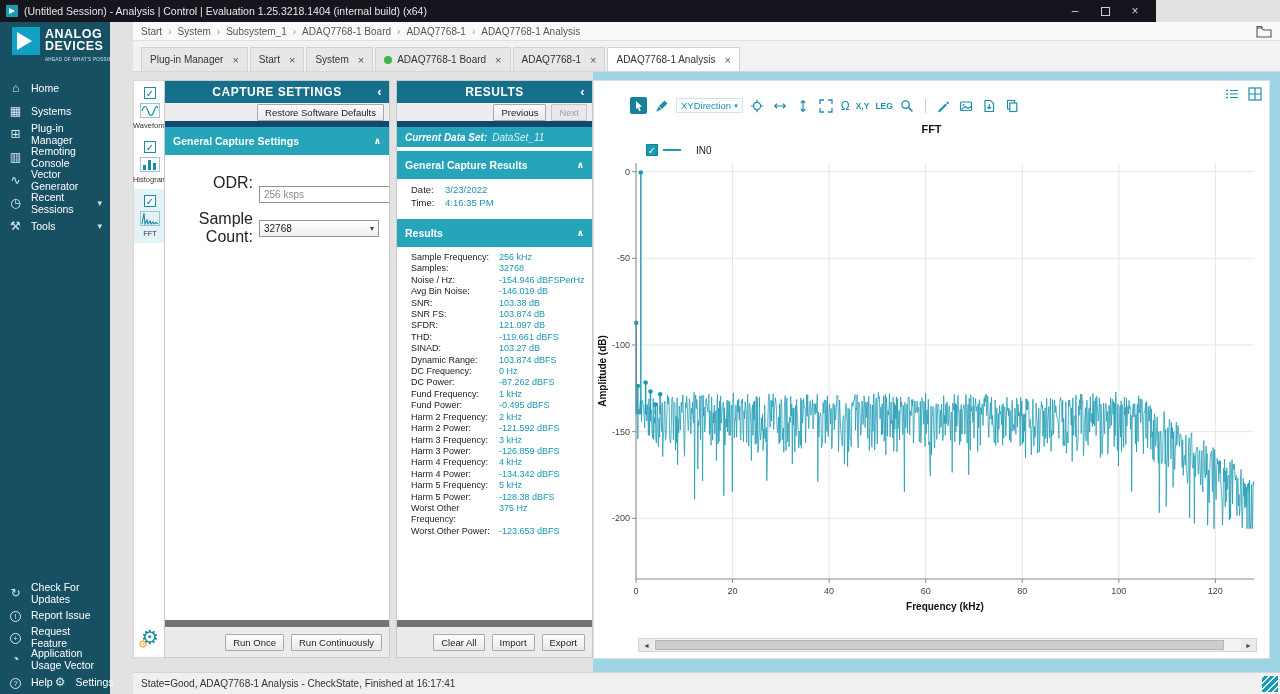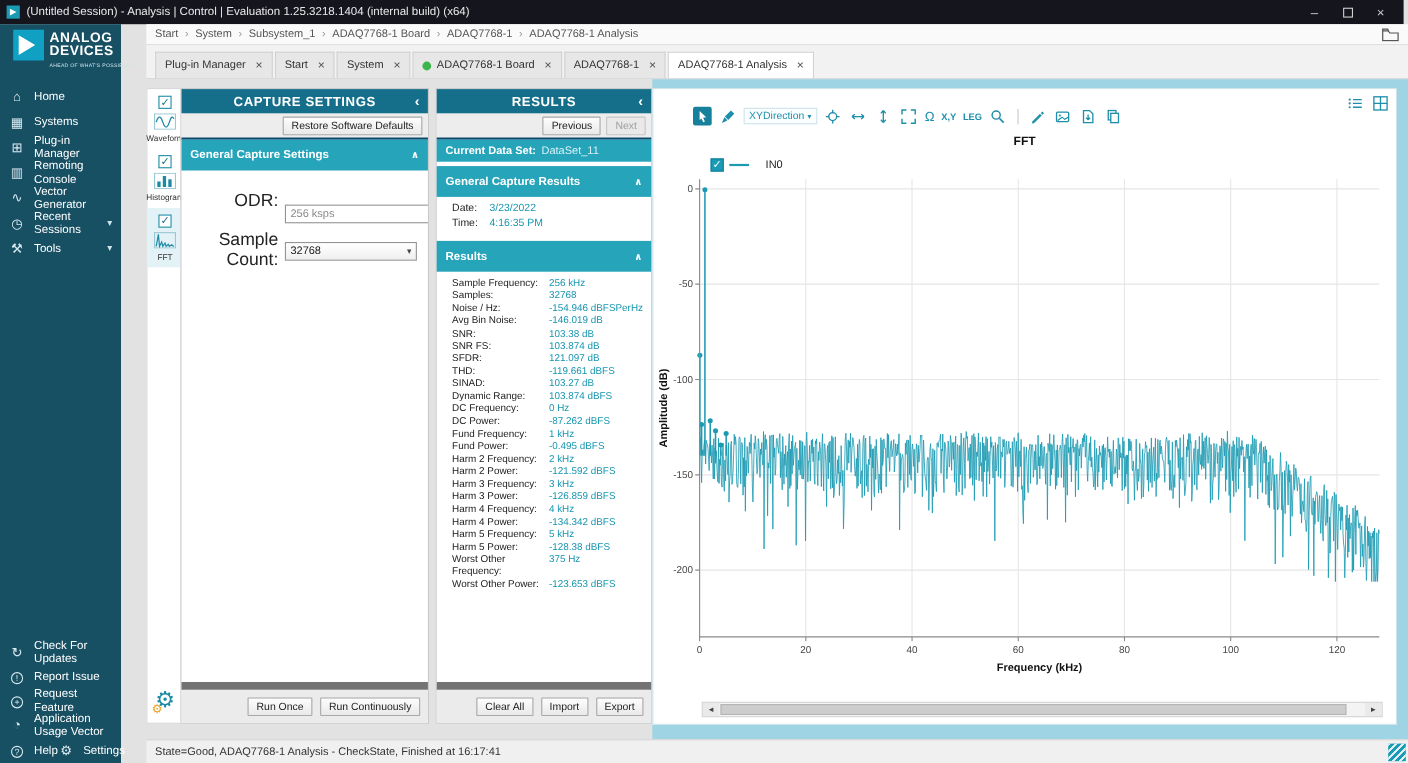--- a/index.html
+++ b/index.html
@@ -2,21 +2,21 @@
 <html><head>
 <meta charset="utf-8">
 <style>
   * { box-sizing: border-box; margin: 0; padding: 0; }
   html,body { width:1280px; height:694px; overflow:hidden;
     font-family:"Liberation Sans","DejaVu Sans",sans-serif; font-size:11px; background:#e2e2e2; }
   :root{
     --side:#174f63; --hdr:#166f8a; --sec:#26a4ba; --teal:#1b9ab3; --val:#1796b0;
   }
   
-  #titlebar{position:absolute;left:0;top:0;width:1276px;height:22px;background:#15151e;color:#e8e8e8;
+  #titlebar{position:absolute;left:0;top:0;width:1156px;height:22px;background:#15151e;color:#e8e8e8;
     display:flex;align-items:center;padding:0 6px;font-size:10.5px;}
   .app-icon{width:12px;height:12px;background:#1b9ab3;position:relative;margin-right:6px;flex:none;}
   .app-icon::after{content:"";position:absolute;left:3px;top:3px;border-left:6px solid #fff;
     border-top:3px solid transparent;border-bottom:3px solid transparent;}
   #titlebar .win-btns{margin-left:auto;display:flex;align-items:center;gap:0;}
   .win-btn{width:30px;height:22px;display:flex;align-items:center;justify-content:center;color:#d0d0d0;font-size:12px;}
   .win-sq{width:9px;height:9px;border:1px solid #d0d0d0;display:inline-block;}
   
   #sidebar{position:absolute;left:0;top:22px;width:110px;height:672px;background:var(--side);color:#fff;
     display:flex;flex-direction:column;}
@@ -65,41 +65,41 @@
   .vt-gear{position:absolute;bottom:8px;left:0;width:100%;text-align:center;font-size:20px;color:#1b8aa5;cursor:pointer;}
   .vt-gear .small{position:absolute;left:4px;bottom:-2px;font-size:11px;color:#f0a322;}
   
   .panel{position:absolute;top:8px;height:578px;background:#fff;display:flex;flex-direction:column;border:1px solid #c9c9c9;}
   #panel-capture{left:31px;width:226px;}
   #panel-results{left:263px;width:197px;}
   .panel-header{height:22px;background:var(--hdr);color:#fff;font-weight:bold;font-size:12px;letter-spacing:.5px;
     display:flex;align-items:center;justify-content:center;position:relative;flex:none;}
   .panel-collapse{position:absolute;right:7px;top:3px;font-size:13px;font-weight:bold;color:#fff;cursor:pointer;}
   .panel-subrow{height:24px;background:#ededed;display:flex;align-items:center;justify-content:flex-end;
-    gap:5px;padding:0 5px;flex:none;border-bottom:2px solid #0c4a6e;}
+    gap:5px;padding:0 5px;flex:none;border-bottom:6px solid #0c4a6e;}
   .btn{background:linear-gradient(#fdfdfd,#e9e9e9);border:1px solid #a9a9a9;font-size:9.5px;color:#222;
     padding:2px 7px;cursor:pointer;border-radius:1px;}
   .btn.disabled{background:#e9e9e9;color:#a0a0a0;border-color:#c5c5c5;}
   .sec-bar{height:28px;background:var(--sec);color:#fff;font-weight:bold;font-size:10.5px;display:flex;
     align-items:center;padding:0 8px;position:relative;flex:none;}
   .sec-chev{position:absolute;right:8px;font-size:9px;}
   .panel-body{flex:1;overflow:hidden;}
   .panel-footer{height:24px;background:#ebebeb;border-top:7px solid #737373;display:flex;align-items:center;
     justify-content:flex-end;gap:7px;padding:15px 7px;flex:none;}
   
   .form-row{display:flex;align-items:center;margin:7px 10px 0 0;}
   .form-label{width:88px;text-align:right;margin-right:6px;font-size:16px;color:#222;flex:none;}
   .form-input{flex:1;height:17px;border:1px solid #949494;font-size:10px;padding:0 4px;color:#8a8a8a;
     font-family:"Liberation Sans",sans-serif;margin-top:24px;}
   .form-select{flex:1;height:17px;border:1px solid #949494;background:linear-gradient(#fff,#efefef);
     font-size:10px;padding:0 4px;color:#222;display:flex;align-items:center;cursor:pointer;}
   .form-select .caret{margin-left:auto;font-size:8px;color:#444;}
   
   .dataset-bar{height:20px;background:var(--sec);color:#fff;font-size:10px;display:flex;align-items:center;
-    padding:0 8px;gap:5px;flex:none;font-weight:bold;}
+    padding:0 8px;gap:5px;flex:none;font-weight:bold;font-style:italic;}
   .dataset-bar .ds-value{color:#d9f2f8;font-weight:normal;}
   .info-rows{padding:5px 0 6px 14px;flex:none;}
   .info-row{display:flex;font-size:9.5px;line-height:12.5px;}
   .info-label{width:34px;color:#222;}
   .info-value{color:var(--val);}
   .gap4{height:4px;flex:none;}
   .res-list{flex:1;padding:5px 4px 0 14px;overflow:hidden;}
   .res-row{display:flex;font-size:9px;line-height:11.4px;}
   .res-label{width:88px;color:#222;flex:none;}
   .res-value{color:var(--val);white-space:nowrap;}

